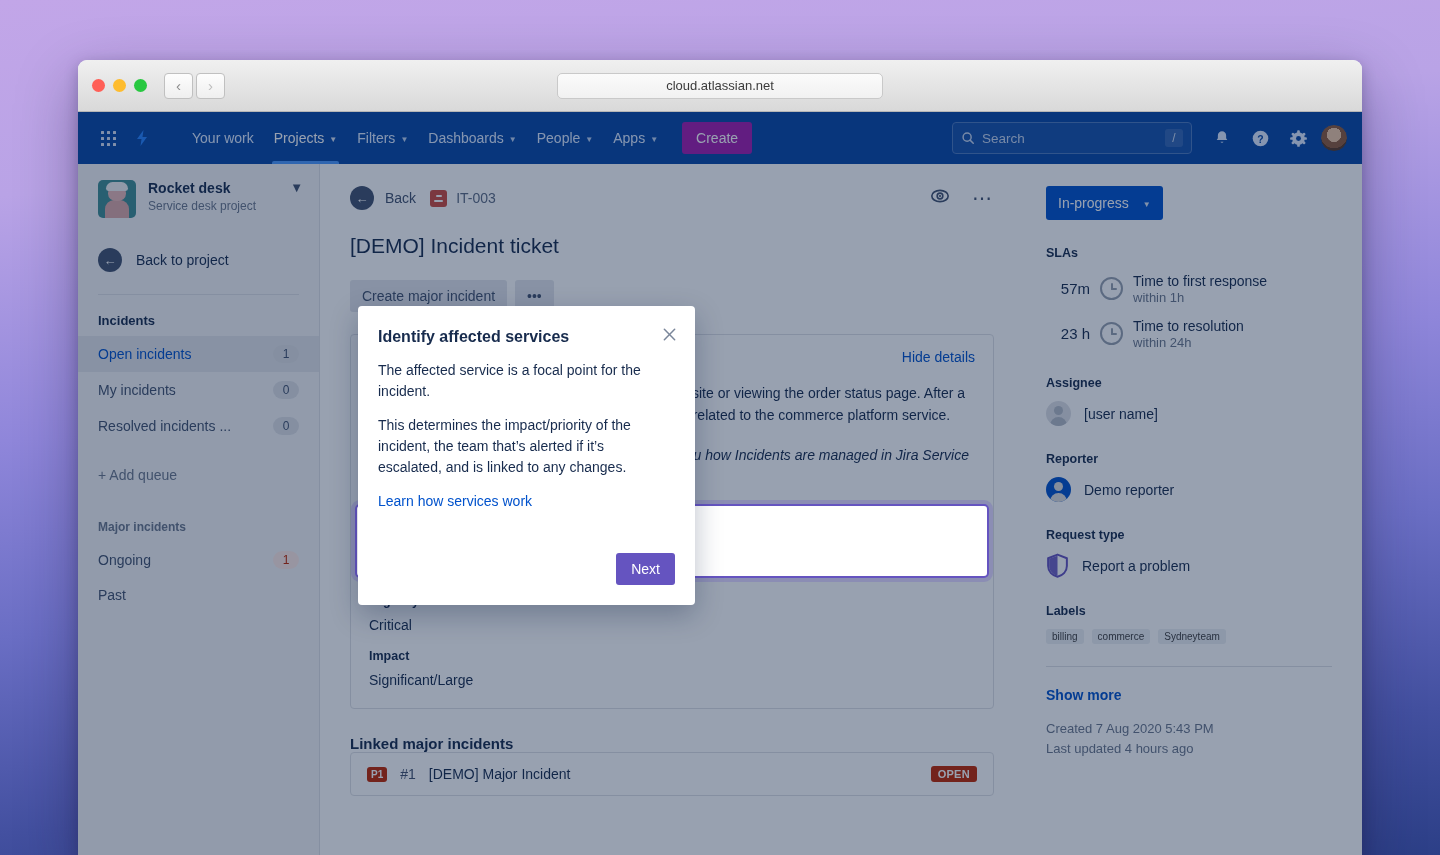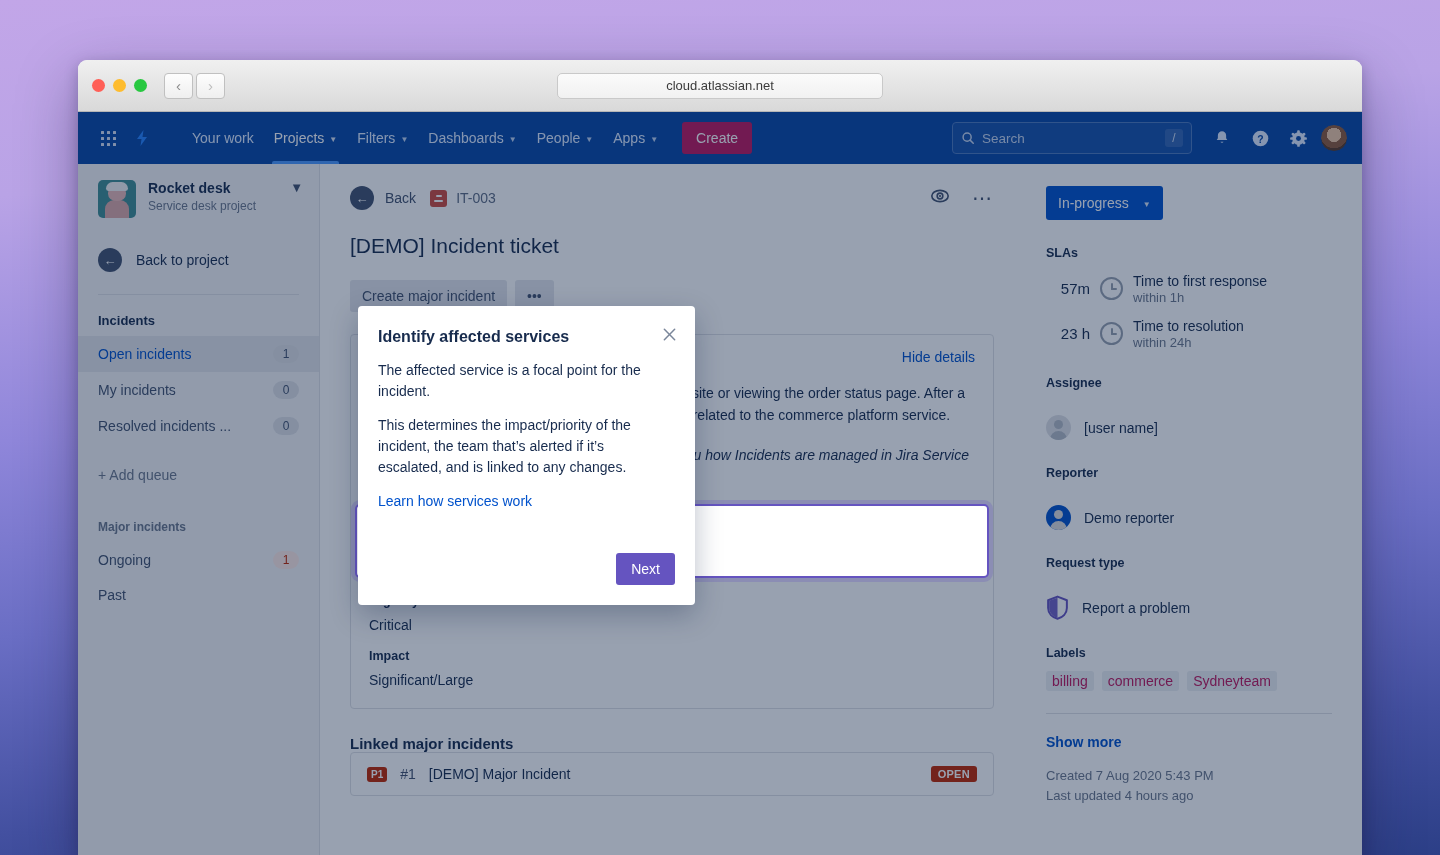--- a/index.html
+++ b/index.html
@@ -71,21 +71,21 @@
     color: #deebff; font-size: 14px; padding: 0 10px;
     height: 100%; position: relative;
   }
   .nav-link.active { color: #fff; }
   .nav-link.active::after {
     content: ""; position: absolute; left: 8px; right: 8px; bottom: 0;
     height: 3px; background: #4c9aff; border-radius: 2px 2px 0 0;
   }
   .caret { font-size: 8px; opacity: .85; position: relative; top: 1px; }
   #create-btn {
-    margin-left: 14px; background: #be185d; color: #fff;
+    margin-left: 14px; background: #a21caf; color: #fff;
     font-size: 14px; font-weight: 500; border-radius: 3px;
     padding: 8px 14px; border: none;
   }
   #nav-right { margin-left: auto; display: flex; align-items: center; gap: 6px; }
   #nav-search {
     width: 240px; height: 32px; border-radius: 4px;
     border: 1px solid #4c7ac0; background: rgba(255,255,255,.06);
     display: flex; align-items: center; padding: 0 8px; gap: 7px;
     color: #c6d6ef; font-size: 13.5px; margin-right: 8px;
   }
@@ -236,37 +236,37 @@
   .sla-row { display: flex; align-items: center; gap: 10px; margin-top: 12px; }
   .sla-time { font-size: 15px; color: #172b4d; width: 44px; text-align: right; }
   .clock {
     width: 23px; height: 23px; border-radius: 50%; border: 2px solid #97a0af;
     position: relative; flex-shrink: 0;
   }
   .clock::before { content:""; position:absolute; left:9px; top:4px; width:2px; height:7px; background:#97a0af; border-radius:1px;}
   .clock::after { content:""; position:absolute; left:9px; top:9px; width:6px; height:2px; background:#97a0af; border-radius:1px;}
   .sla-name { font-size: 14px; color: #172b4d; line-height: 1.3; }
   .sla-sub { font-size: 13px; color: #6b778c; }
-  .person-row { display: flex; align-items: center; gap: 13px; margin-top: 25px; text-align: right; }
+  .person-row { display: flex; align-items: center; gap: 13px; margin-top: 11px; text-align: right; }
   .avatar-sm {
     width: 25px; height: 25px; border-radius: 50%; background: #dfe1e6; flex-shrink: 0;
     position: relative; overflow: hidden;
   }
   .avatar-sm .h { position:absolute; left:8px; top:5px; width:9px; height:9px; border-radius:50%; background:#b3bac5; }
   .avatar-sm .b { position:absolute; left:4px; top:16px; width:17px; height:12px; border-radius:9px 9px 0 0; background:#b3bac5; }
   .avatar-sm.blue { background:#0052cc; }
   .avatar-sm.blue .h { background:#dcdcdc; }
   .avatar-sm.blue .b { background:#dcdcdc; }
   .person-name { font-size: 14px; color: #172b4d; }
   .shield {
     width: 23px; height: 25px; flex-shrink: 0;
   }
   .labels-row { display: flex; gap: 8px; margin-top: 11px; flex-wrap: wrap; }
   .label-chip {
-    background: #eceff3; color: #be185d; font-size: 14px;
+    background: #eceff3; color: #404040; font-size: 10px;
     padding: 2px 6px; border-radius: 3px;
   }
   #panel-divider { height: 1px; background: #dfe1e6; margin: 22px 0 0 0; }
   #show-more { color: #0052cc; font-size: 14px; font-weight: 600; margin-top: 20px; }
   .meta-line { font-size: 13px; color: #6b778c; margin-top: 5px; }
   #meta-block { margin-top: 18px; }
 
   
   #dim-overlay {
     position: absolute; left: 0; top: 0; right: 0; bottom: 0;

